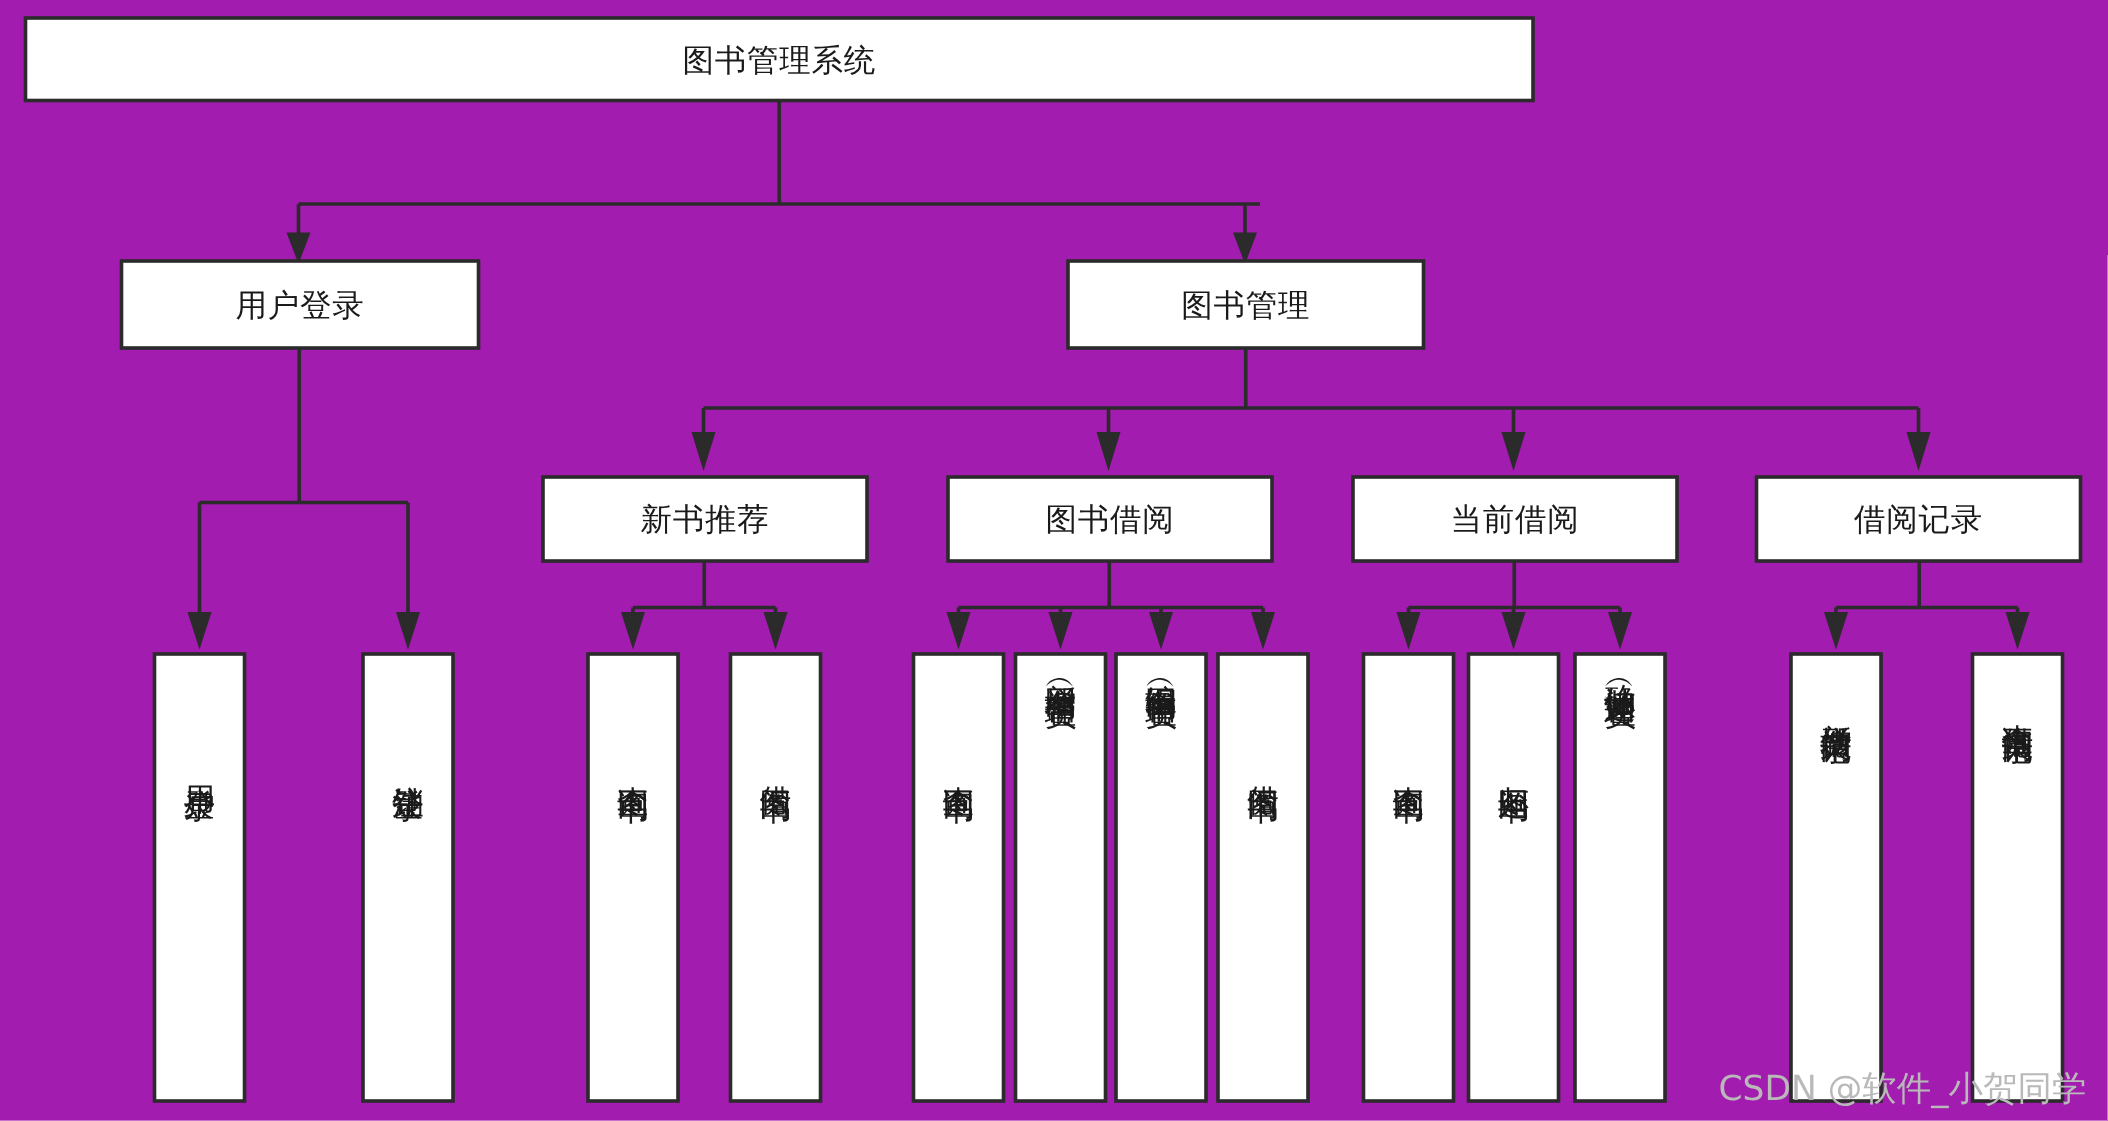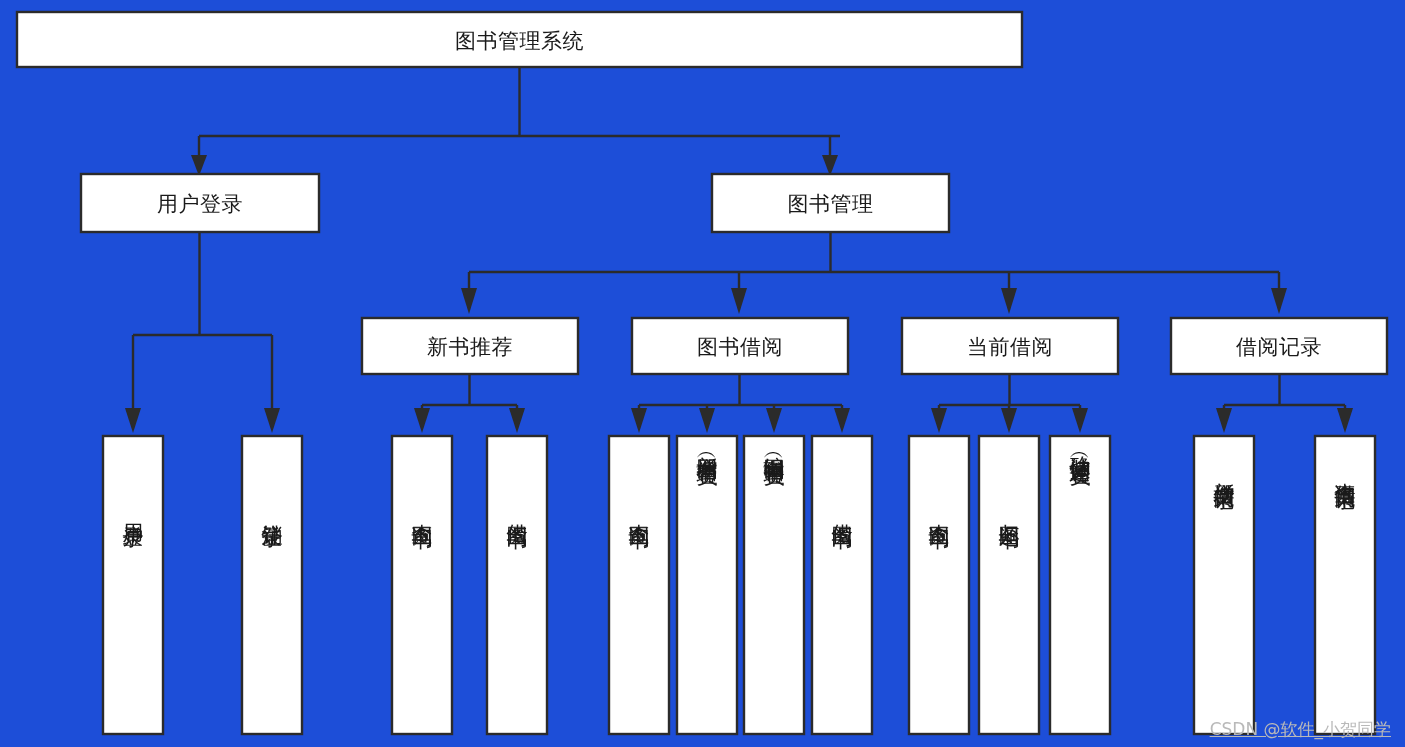--- a/index.html
+++ b/index.html
@@ -11,21 +11,21 @@
   body {
     width: 1405px;
     height: 747px;
     overflow: hidden;
     font-family: "DejaVu Sans", "Liberation Sans", sans-serif;
   }
   #diagram-root {
     position: relative;
     width: 1405px;
     height: 747px;
-    background: #1d4ed8;
+    background: #a21caf;
   }
   svg#diagram-svg {
     position: absolute;
     top: 0;
     left: 0;
     width: 1405px;
     height: 747px;
     display: block;
   }
   .node-box {
@@ -58,26 +58,25 @@
     text-anchor: middle;
     writing-mode: tb;
     glyph-orientation-vertical: 0;
     letter-spacing: 1.5px;
   }
   .watermark {
     position: absolute;
     right: 14px;
     bottom: 6px;
     font-family: "DejaVu Sans", "Liberation Sans", sans-serif;
-    font-size: 17px;
+    font-size: 23px;
     color: #b9b9b9;
     white-space: nowrap;
     pointer-events: none;
     user-select: none;
-    text-decoration: underline;
   }
 </style>
 </head>
 <body>
 
 <div id="diagram-root">
 
   <svg id="diagram-svg" viewBox="0 0 1405 747" xmlns="http://www.w3.org/2000/svg">
 
     <g>

